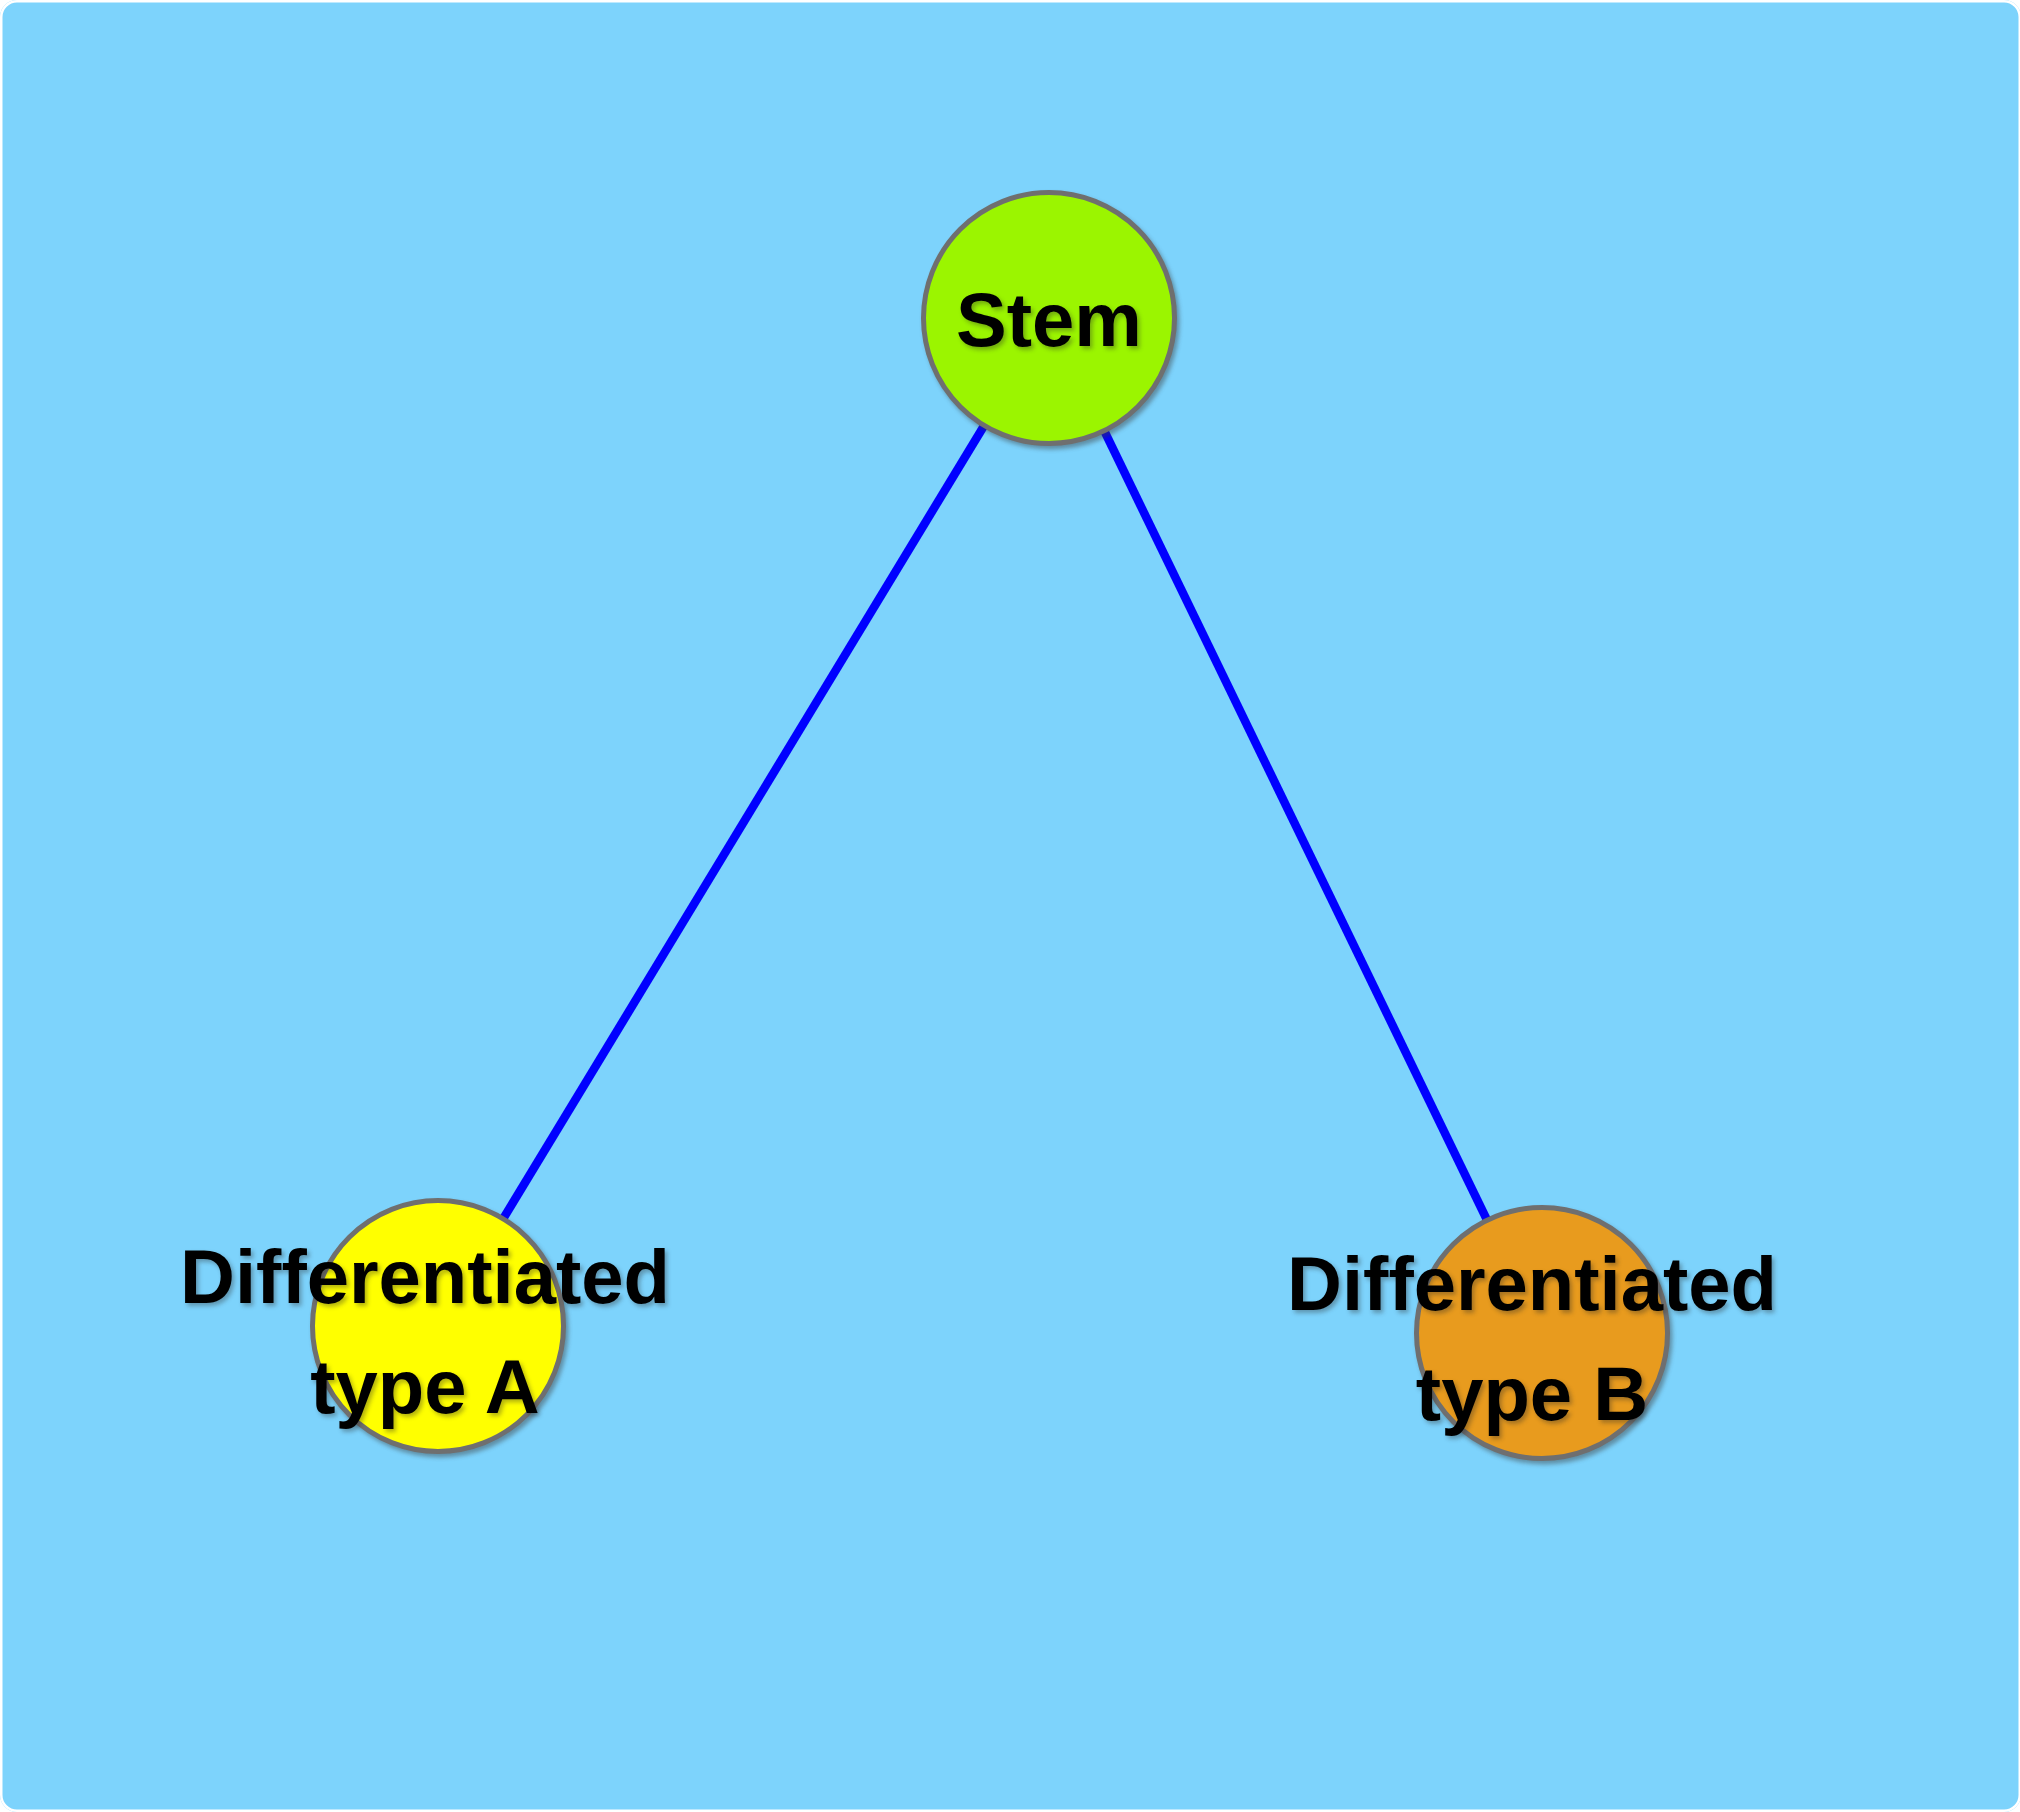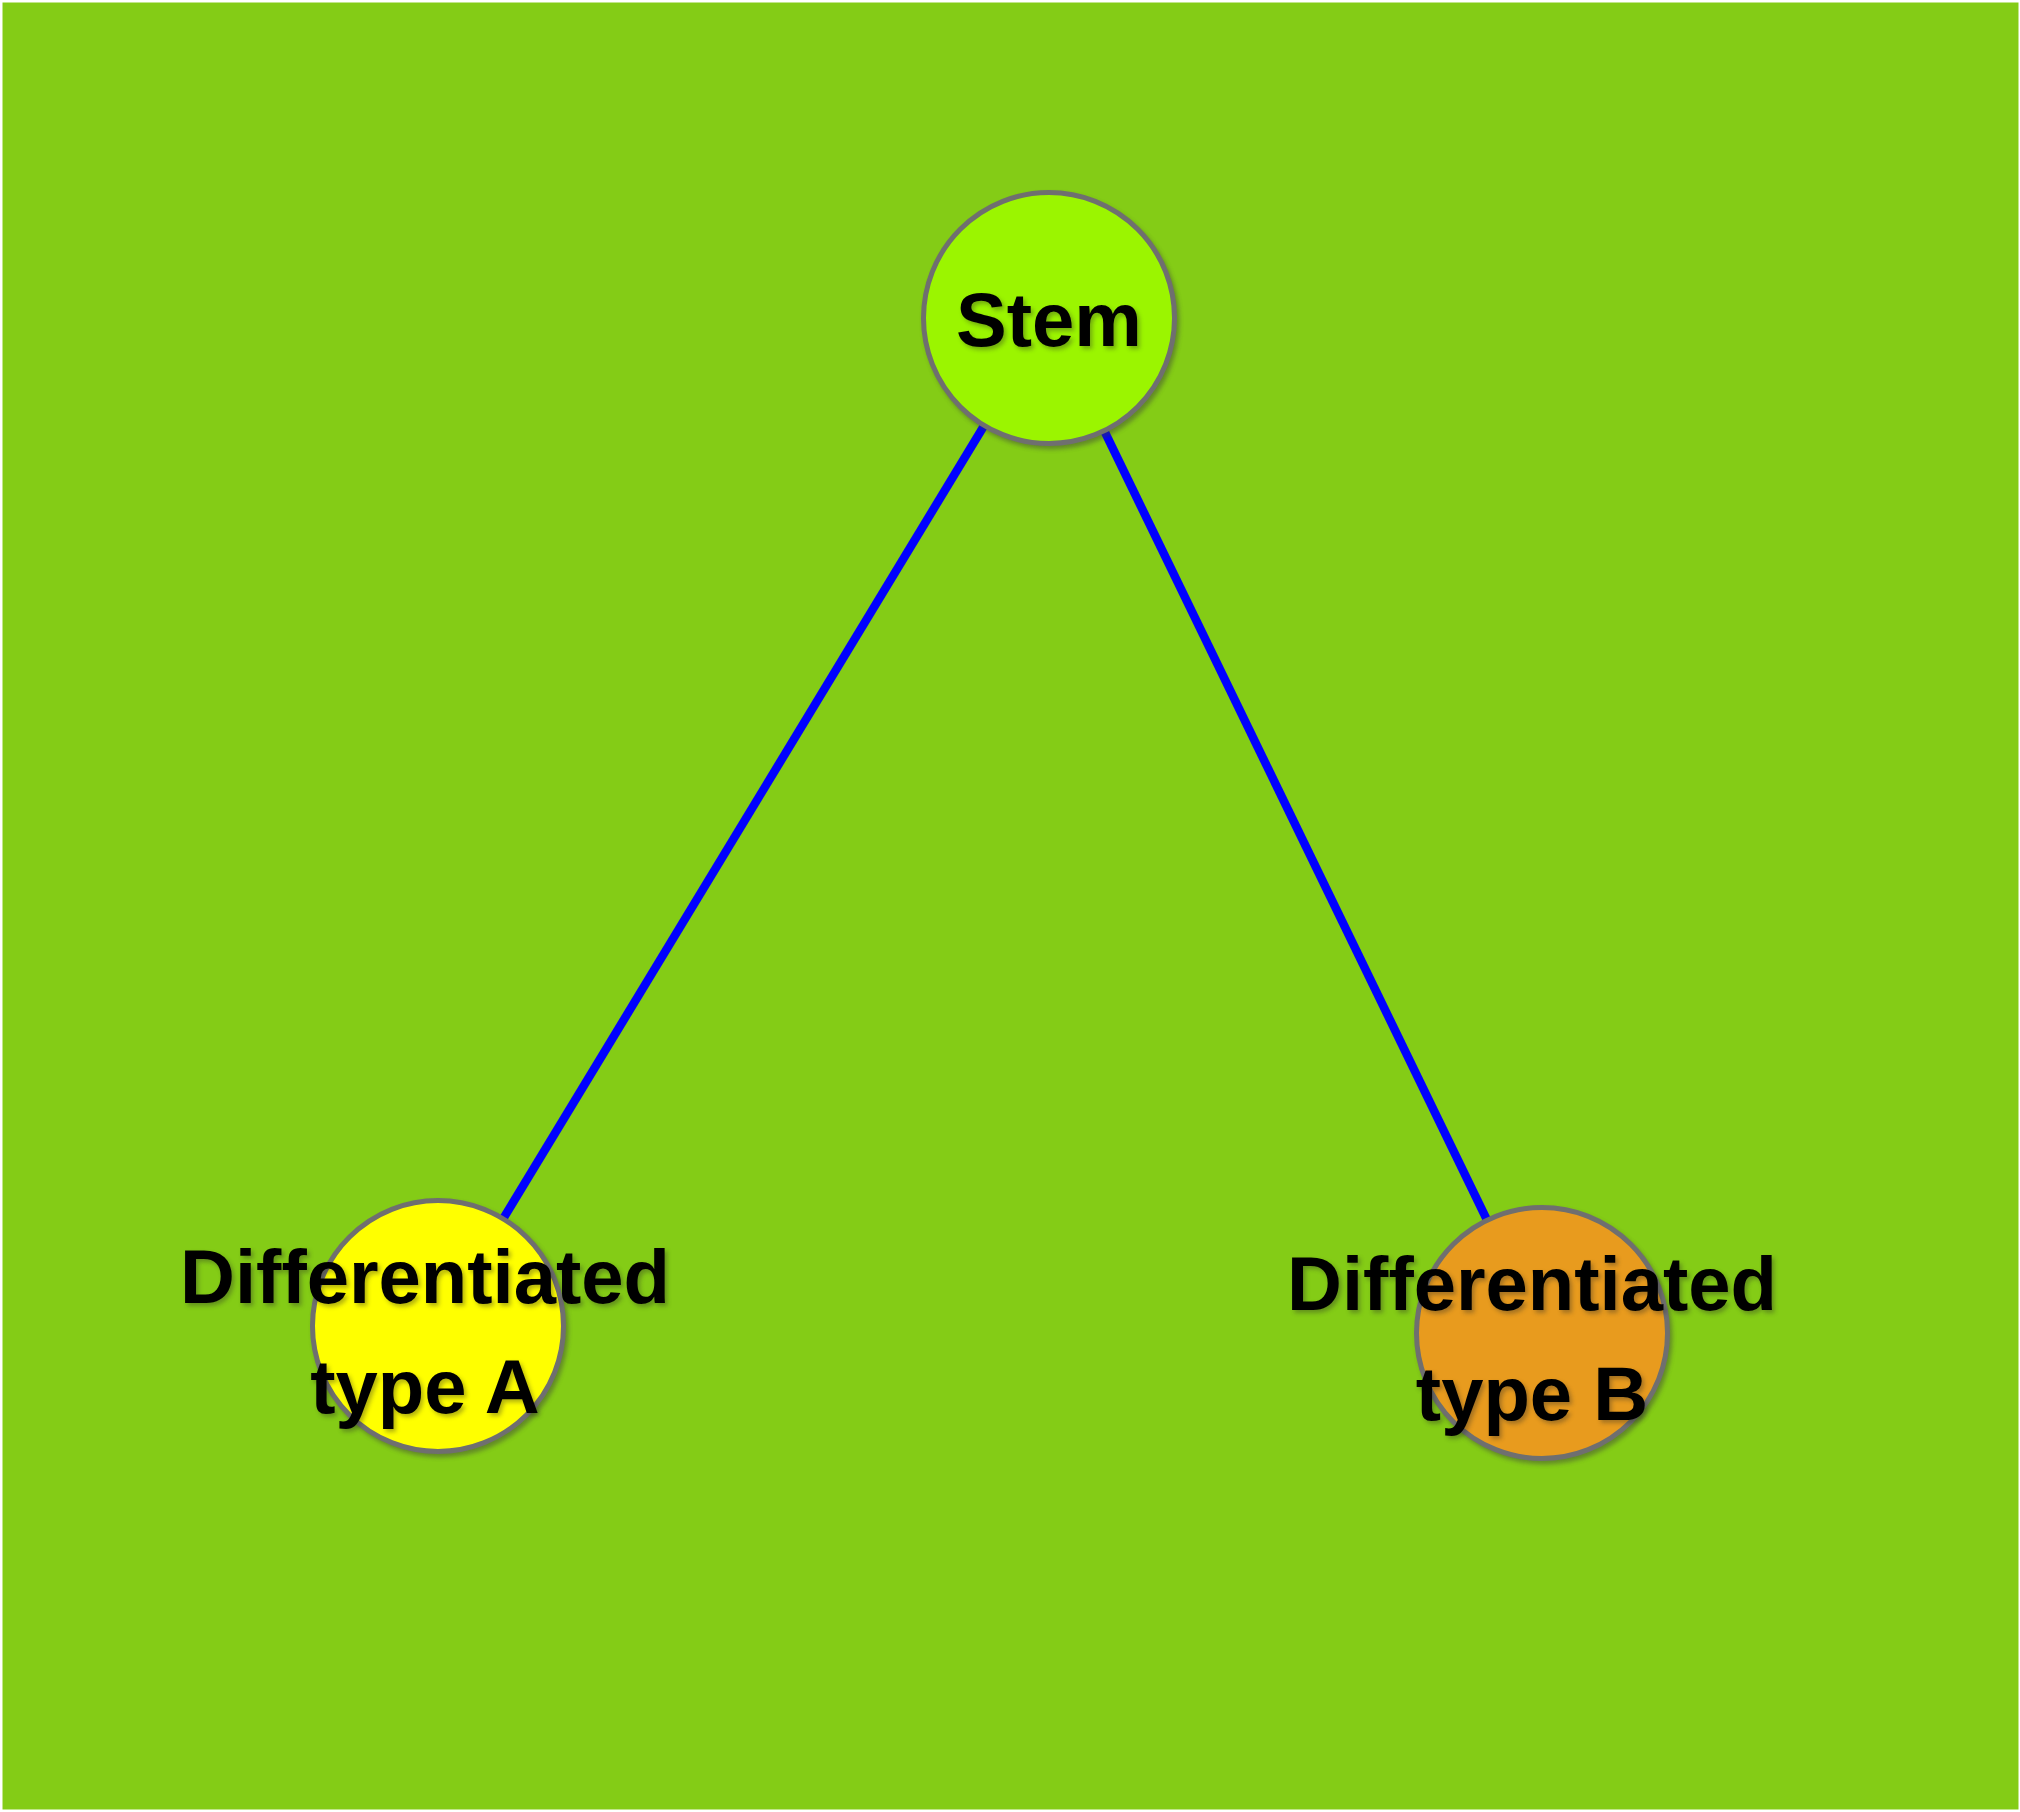--- a/index.html
+++ b/index.html
@@ -4,24 +4,25 @@
 <style>
   html, body {
     margin: 0;
     padding: 0;
     background: #ffffff;
   }
   .frame {
     position: relative;
     width: 2021px;
     height: 1812px;
-    background: #84cc16;
+    background: #7dd3fc;
     box-shadow: inset 0 0 0 2.5px #ffffff;
     overflow: hidden;
     font-family: "Liberation Sans", sans-serif;
+    border-radius: 17px;
   }
   .edges-layer {
     position: absolute;
     left: 0;
     top: 0;
     width: 2021px;
     height: 1812px;
   }
   .edge {
     stroke: #0000FF;

